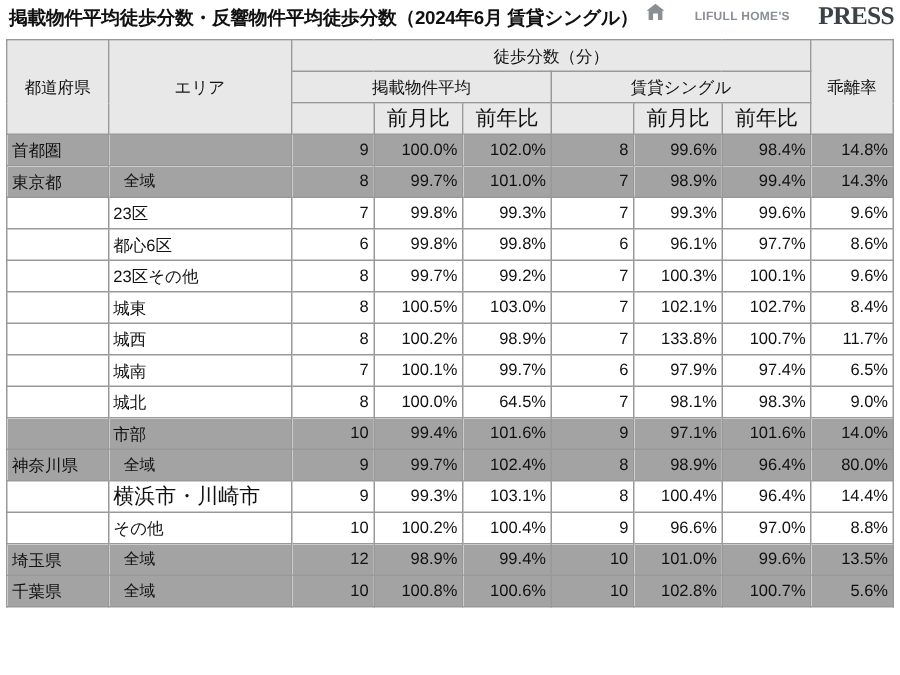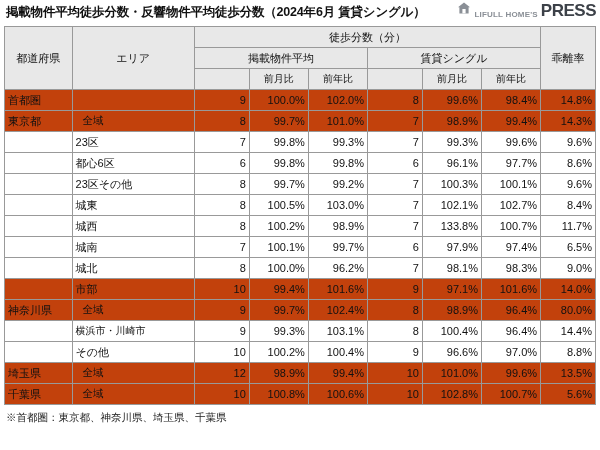--- a/index.html
+++ b/index.html
@@ -32,40 +32,40 @@
     font-weight: bold;
     letter-spacing: -0.2px;
     white-space: nowrap;
     line-height: 20px;
   }
   .brand {
     position: absolute;
     right: 4px;
     top: 1px;
     display: flex;
-    align-items: flex-end;
-    gap: 3px;
+    align-items: center;
+    gap: 19px;
   }
   .brand-mark {
     display: block;
   }
   .brand-lifull {
     font-size: 8px;
     font-weight: bold;
     color: #8a8f96;
     letter-spacing: 0.2px;
     line-height: 9px;
   }
   .brand-press {
     font-size: 17px;
     font-weight: bold;
     color: #3c4148;
     letter-spacing: -0.5px;
     line-height: 17px;
-    font-family: Liberation Sans, sans-serif;
+    font-family: Liberation Serif, serif;
   }
   
   .table-wrap {
     padding: 0 4px;
   }
   table.main {
     border-collapse: collapse;
     table-layout: fixed;
     width: 592px;
     font-size: 11px;
@@ -102,27 +102,27 @@
   td.area {
     text-align: left;
     padding-right: 6px;
   }
   td.area.left {
     text-align: left;
     padding-left: 10px;
     margin-left: 32px;
   }
   tr.shade td {
-    background: #c2410c;
+    background: #a3a3a3;
   }
   tr.plain td {
     background: #ffffff;
   }
   .cap-small {
-    font-size: 10px;
+    font-size: 14px;
   }
   .note {
     padding: 6px 0 0 6px;
     font-size: 10.5px;
     color: #222222;
   }
   .grp-label {
     font-size: 10.5px;
   }
 </style>
@@ -265,21 +265,21 @@
           <td class="num">6</td>
           <td class="num">97.9%</td>
           <td class="num">97.4%</td>
           <td class="num">6.5%</td>
         </tr>
         <tr class="plain">
           <td class="pref"></td>
           <td class="area">城北</td>
           <td class="num">8</td>
           <td class="num">100.0%</td>
-          <td class="num">96.2%</td>
+          <td class="num">64.5%</td>
           <td class="num">7</td>
           <td class="num">98.1%</td>
           <td class="num">98.3%</td>
           <td class="num">9.0%</td>
         </tr>
         <tr class="shade">
           <td class="pref"></td>
           <td class="area">市部</td>
           <td class="num">10</td>
           <td class="num">99.4%</td>
@@ -341,14 +341,13 @@
           <td class="num">100.6%</td>
           <td class="num">10</td>
           <td class="num">102.8%</td>
           <td class="num">100.7%</td>
           <td class="num">5.6%</td>
         </tr>
       </tbody>
     </table>
   </div>
 
-  <div class="note">※首都圏：東京都、神奈川県、埼玉県、千葉県</div>
 </div>
 
 </body></html>

